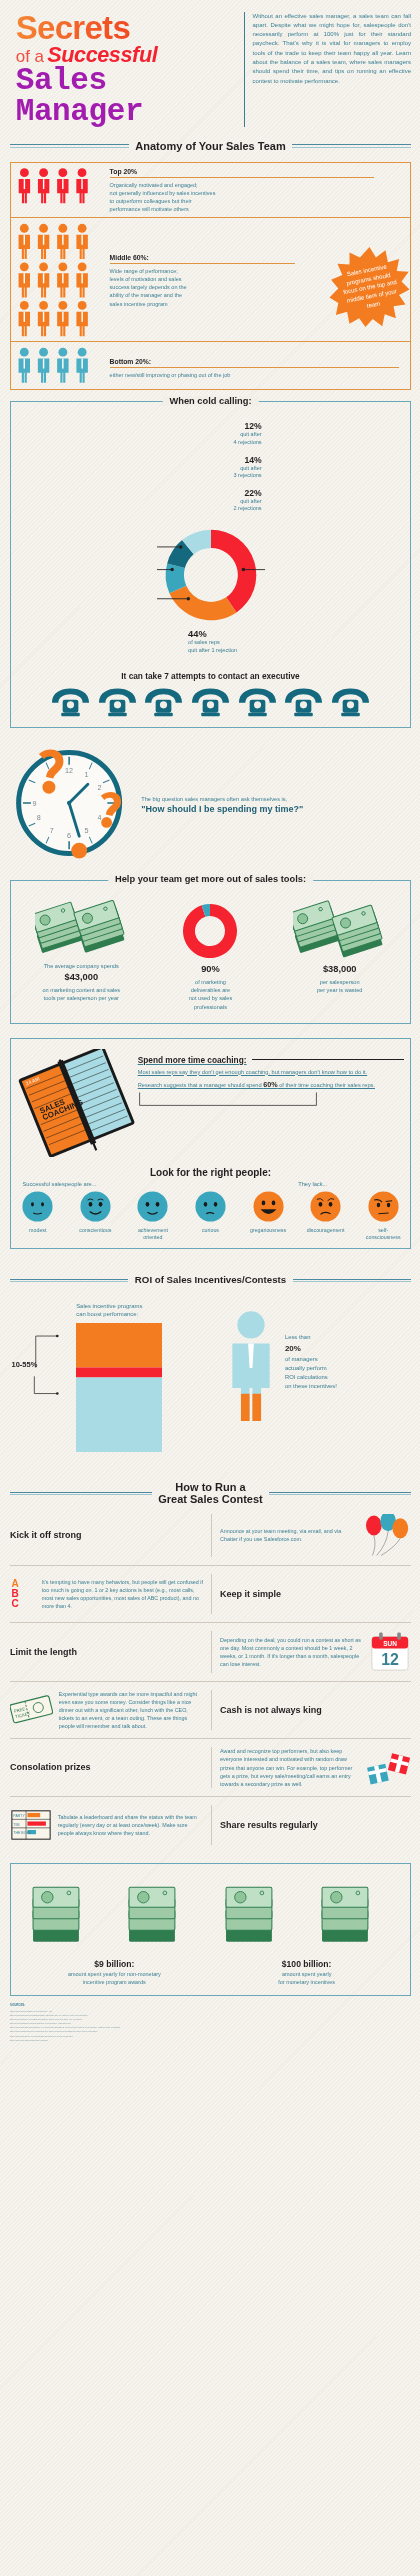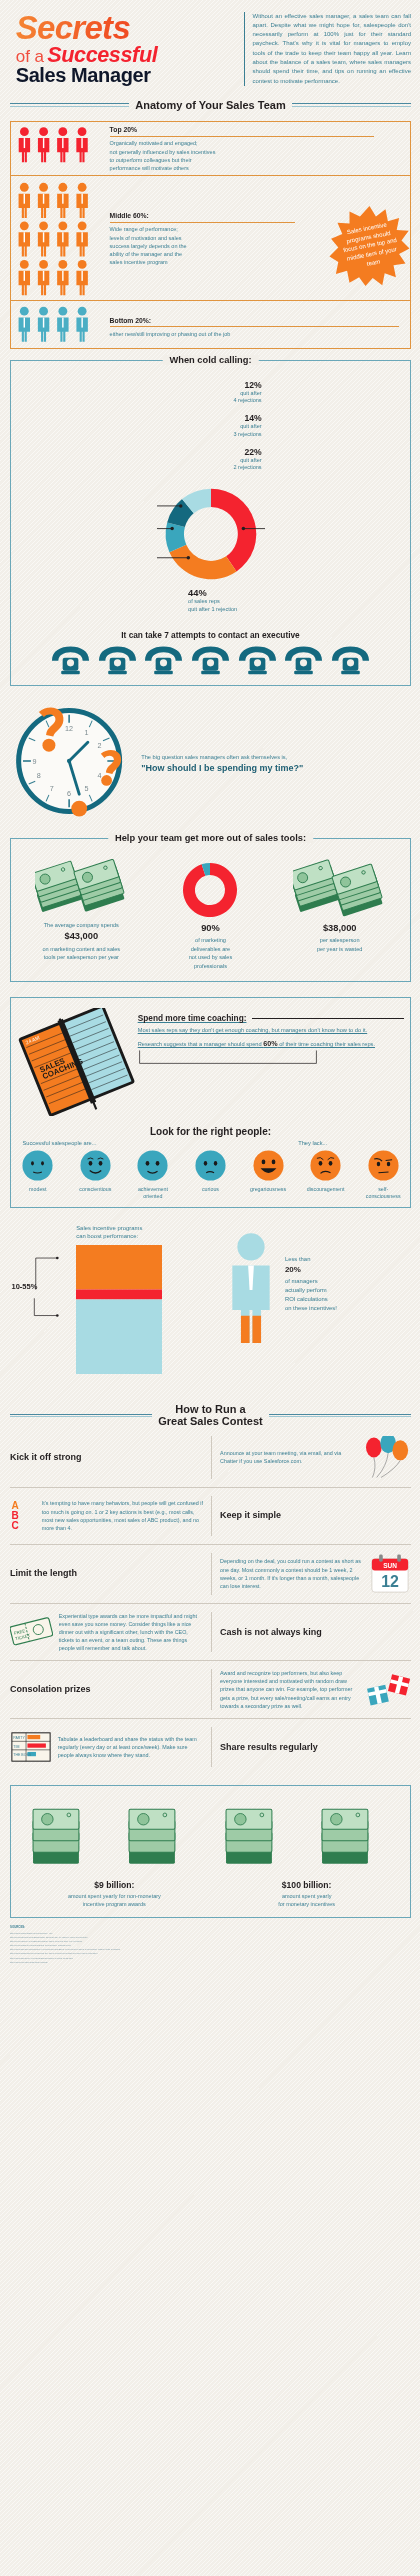--- a/index.html
+++ b/index.html
@@ -14,26 +14,26 @@
     position:relative;
   }
   .page { width:421px; position:relative; }
 
   
   .header { display:flex; padding:11.5px 10px 4.3px 10px; }
   .title-wrap { width:230px; padding-left:5.7px; }
   .t-secrets {
     font-size:33px; font-weight:bold; letter-spacing:-0.7px; line-height:0.95;
     background:linear-gradient(100deg,#f58634 0%,#f04e23 45%,#f1402c 100%);
-    -webkit-background-clip:text; background-clip:text; color:transparent;font-style:italic;
+    -webkit-background-clip:text; background-clip:text; color:transparent;
   }
   .t-line2 { line-height:1.0; margin-top:0.7px; white-space:nowrap; }
   .t-ofa { font-size:17px; color:#f04e3e; font-weight:normal; }
   .t-successful { font-size:21.6px; color:#f4232f; font-weight:bold; font-style:italic; letter-spacing:-0.4px;}
-  .t-sm { font-size:20px; color:#0f172a; font-weight:bold; line-height:1.0; letter-spacing:-0.4px; }
+  .t-sm { font-size:31px; color:#a21caf; font-weight:bold; line-height:1.0; letter-spacing:-0.4px;font-family:Liberation Mono, monospace; }
   .intro {
     flex:1; border-left:1.4px solid #3a7f93; padding-left:7.2px; margin-left:4.3px;
     font-size:6px; line-height:1.55; color:#3a7f93; text-align:justify;
   }
 
   
   .sect-head { display:flex; align-items:center; gap:6.5px; margin:8.6px 10px 0 10px; }
   .sect-head .rule { flex:1; height:3.6px; border-top:0.9px solid #4a89a0; border-bottom:0.9px solid #9dc6d2; }
   .sect-head .txt { font-size:11px; font-weight:bold; color:#231f20; text-align:center; line-height:1.12; }
   .sect-head.two .txt { font-size:11px; }
@@ -698,20 +698,25 @@
               <path d="M26 16 L35 15" stroke="#1a1a1a" stroke-width="1.6" fill="none"></path>
               <path d="M16 33 L30 32" stroke="#1a1a1a" stroke-width="1.5" fill="none"></path>
             </svg>
           <div class="name" style="white-space:pre-line">self-
 consciousness</div>
         </div>
       </div>
     </div>
   </div>
 
+  <div class="sect-head" style="margin-top:26px">
+    <div class="rule"></div>
+    <div class="txt" style="font-size:9.7px">ROI of Sales Incentives/Contests</div>
+    <div class="rule"></div>
+  </div>
 
   <div class="roi-inner">
     <div class="roi-left">
       <div class="roi-cap" style="white-space:pre-line">Sales incentive programs
 can boost performance:</div>
       <div class="roi-chartwrap">
         <div class="roi-lblcol">
           <div class="roi-lbl">10-55%</div>
           <svg width="69" height="108" viewBox="0 0 96 150" style="position:absolute;left:0;top:0">
             <path d="M40 18 H70 " stroke="#231f20" stroke-width="1" fill="none"></path>

